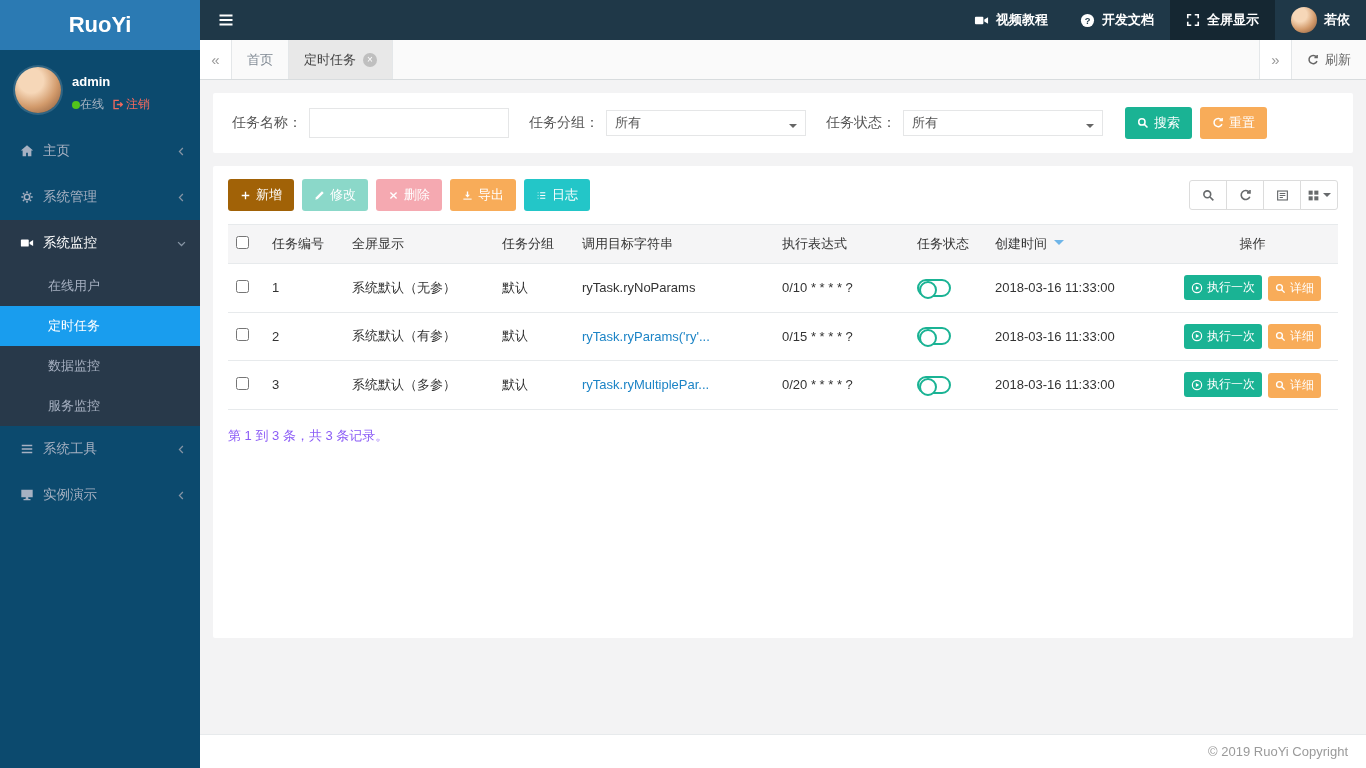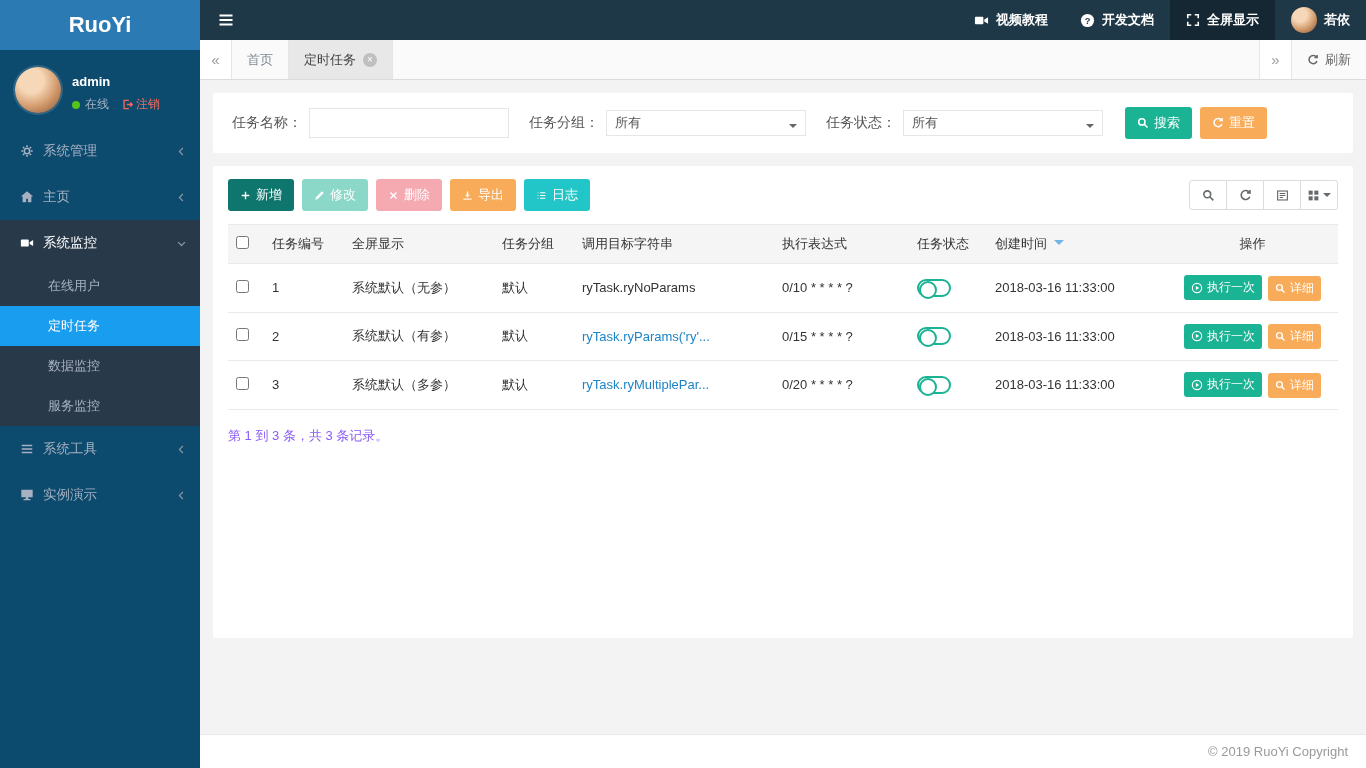--- a/index.html
+++ b/index.html
@@ -4,21 +4,21 @@
 <style>
   *{box-sizing:border-box;margin:0;padding:0}
   body{width:1366px;height:768px;margin:0;font-family:"Liberation Sans","DejaVu Sans",sans-serif;font-size:13px;color:#676a6c;background:#f3f3f4;overflow:hidden}
   .app{display:flex;width:1366px;height:768px}
   
   .sidebar{width:200px;min-width:200px;background:#0c4a6e;display:flex;flex-direction:column}
   .logo{height:50px;line-height:50px;text-align:center;background:#2b7ab3;color:#fff;font-size:22px;font-weight:bold;cursor:pointer}
   .profile{display:flex;align-items:flex-end;gap:11px;padding:17px 15px 15px}
   .avatar-lg{width:46px;height:46px;min-width:46px;border-radius:50%;background:radial-gradient(circle at 35% 30%,#f6d7b8 0 28%,#d29a6b 60%,#7e5236 100%);box-shadow:0 0 0 2px rgba(255,255,255,.15)}
   .p-name{color:#fff;font-weight:bold;font-size:13px;margin-bottom:7px}
-  .p-status{display:flex;align-items:center;gap:5px;font-size:12px;color:#aab6c4}
+  .p-status{display:flex;align-items:center;font-size:12px;color:#aab6c4}
   .dot{width:8px;height:8px;border-radius:50%;background:#52c41a}
   .logout{color:#f0695e;display:inline-flex;align-items:center;gap:3px;margin-left:8px;cursor:pointer}
   .nav{flex:1}
   .nav-item{position:relative;height:46px;display:flex;align-items:center;gap:9px;padding:0 20px;color:#a7b1c2;font-size:13.5px;cursor:pointer}
   .chev{position:absolute;right:13px;color:#8795a5;display:flex}
   .group{background:#28394a}
   .group .nav-item.parent{color:#fff}
   .sub-item{height:40px;display:flex;align-items:center;padding-left:48px;color:#a7b1c2;font-size:13px;cursor:pointer}
   .sub-item.active{background:#199dee;color:#fff}
   
@@ -43,21 +43,21 @@
   .card{background:#fff;border-radius:2px}
   .search-card{display:flex;align-items:center;padding:14px 15px}
   .f-label{color:#555;font-size:14px;margin-left:20px;margin-right:7px;white-space:nowrap}
   .f-label.first{margin-left:4px}
   .text-input{width:200px;height:30px;border:1px solid #e5e6e7;padding:0 8px;font-size:13px;color:#555;outline:none;font-family:inherit}
   .select{position:relative;width:200px;height:26px;border:1px solid #e5e6e7;background:#fff;display:flex;align-items:center;padding:0 22px 0 8px;color:#555;cursor:pointer}
   .select::after{content:"";position:absolute;right:8px;top:13px;border:4px solid transparent;border-top-color:#666}
   .btn{display:inline-flex;align-items:center;gap:5px;border:none;border-radius:3px;color:#fff;font-size:13px;padding:7px 12px;cursor:pointer;font-family:inherit;white-space:nowrap}
   .btn-search{background:#1ab394;margin-left:22px}
   .btn-reset{background:#f8ac59;margin-left:8px}
-  .btn-add{background:#0f766e}
+  .btn-add{background:#a16207}
   .btn-edit{background:#1ab394;opacity:.5;cursor:not-allowed}
   .btn-del{background:#ed5565;opacity:.5;cursor:not-allowed}
   .btn-export{background:#f8ac59}
   .btn-log{background:#23c6c8}
   
   .table-card{margin-top:13px;padding:13px 15px;min-height:472px}
   .toolbar{display:flex;justify-content:space-between;align-items:center;margin-bottom:13px}
   .toolbar-left{display:flex;gap:8px}
   .tool-group{display:flex}
   .tool-btn{width:38px;height:30px;border:1px solid #dcdcdc;background:#fff;color:#676a6c;display:flex;align-items:center;justify-content:center;gap:3px;cursor:pointer;margin-left:-1px}
@@ -103,40 +103,40 @@
               </span>
             <span>注销</span>
           </span>
         </div>
       </div>
     </div>
 
     <nav class="nav">
       <div class="nav-item">
         <span>
+            <svg width="14" height="14" viewBox="0 0 16 16" fill="currentColor">
+              <path d="M8 1.5L1 7.5h2V14h4v-4h2v4h4V7.5h2z"></path>
+            </svg>
+          </span>
+        <span>主页</span>
+        <span class="chev">
+            <svg width="11" height="11" viewBox="0 0 16 16" fill="none" stroke="currentColor" stroke-width="1.8">
+              <path d="M10 3L5 8l5 5"></path>
+            </svg>
+          </span>
+      </div>
+
+      <div class="nav-item">
+        <span>
             <svg width="14" height="14" viewBox="0 0 16 16">
               <path d="M8 1.5v2M8 12.5v2M1.5 8h2M12.5 8h2M3.4 3.4l1.4 1.4M11.2 11.2l1.4 1.4M12.6 3.4l-1.4 1.4M4.8 11.2l-1.4 1.4" stroke="currentColor" stroke-width="1.8"></path>
               <circle cx="8" cy="8" r="3.1" fill="none" stroke="currentColor" stroke-width="1.8"></circle>
             </svg>
           </span>
         <span>系统管理</span>
-        <span class="chev">
-            <svg width="11" height="11" viewBox="0 0 16 16" fill="none" stroke="currentColor" stroke-width="1.8">
-              <path d="M10 3L5 8l5 5"></path>
-            </svg>
-          </span>
-      </div>
-
-      <div class="nav-item">
-        <span>
-            <svg width="14" height="14" viewBox="0 0 16 16" fill="currentColor">
-              <path d="M8 1.5L1 7.5h2V14h4v-4h2v4h4V7.5h2z"></path>
-            </svg>
-          </span>
-        <span>主页</span>
         <span class="chev">
             <svg width="11" height="11" viewBox="0 0 16 16" fill="none" stroke="currentColor" stroke-width="1.8">
               <path d="M10 3L5 8l5 5"></path>
             </svg>
           </span>
       </div>
 
       <div class="group">
         <div class="nav-item parent">
           <span>

